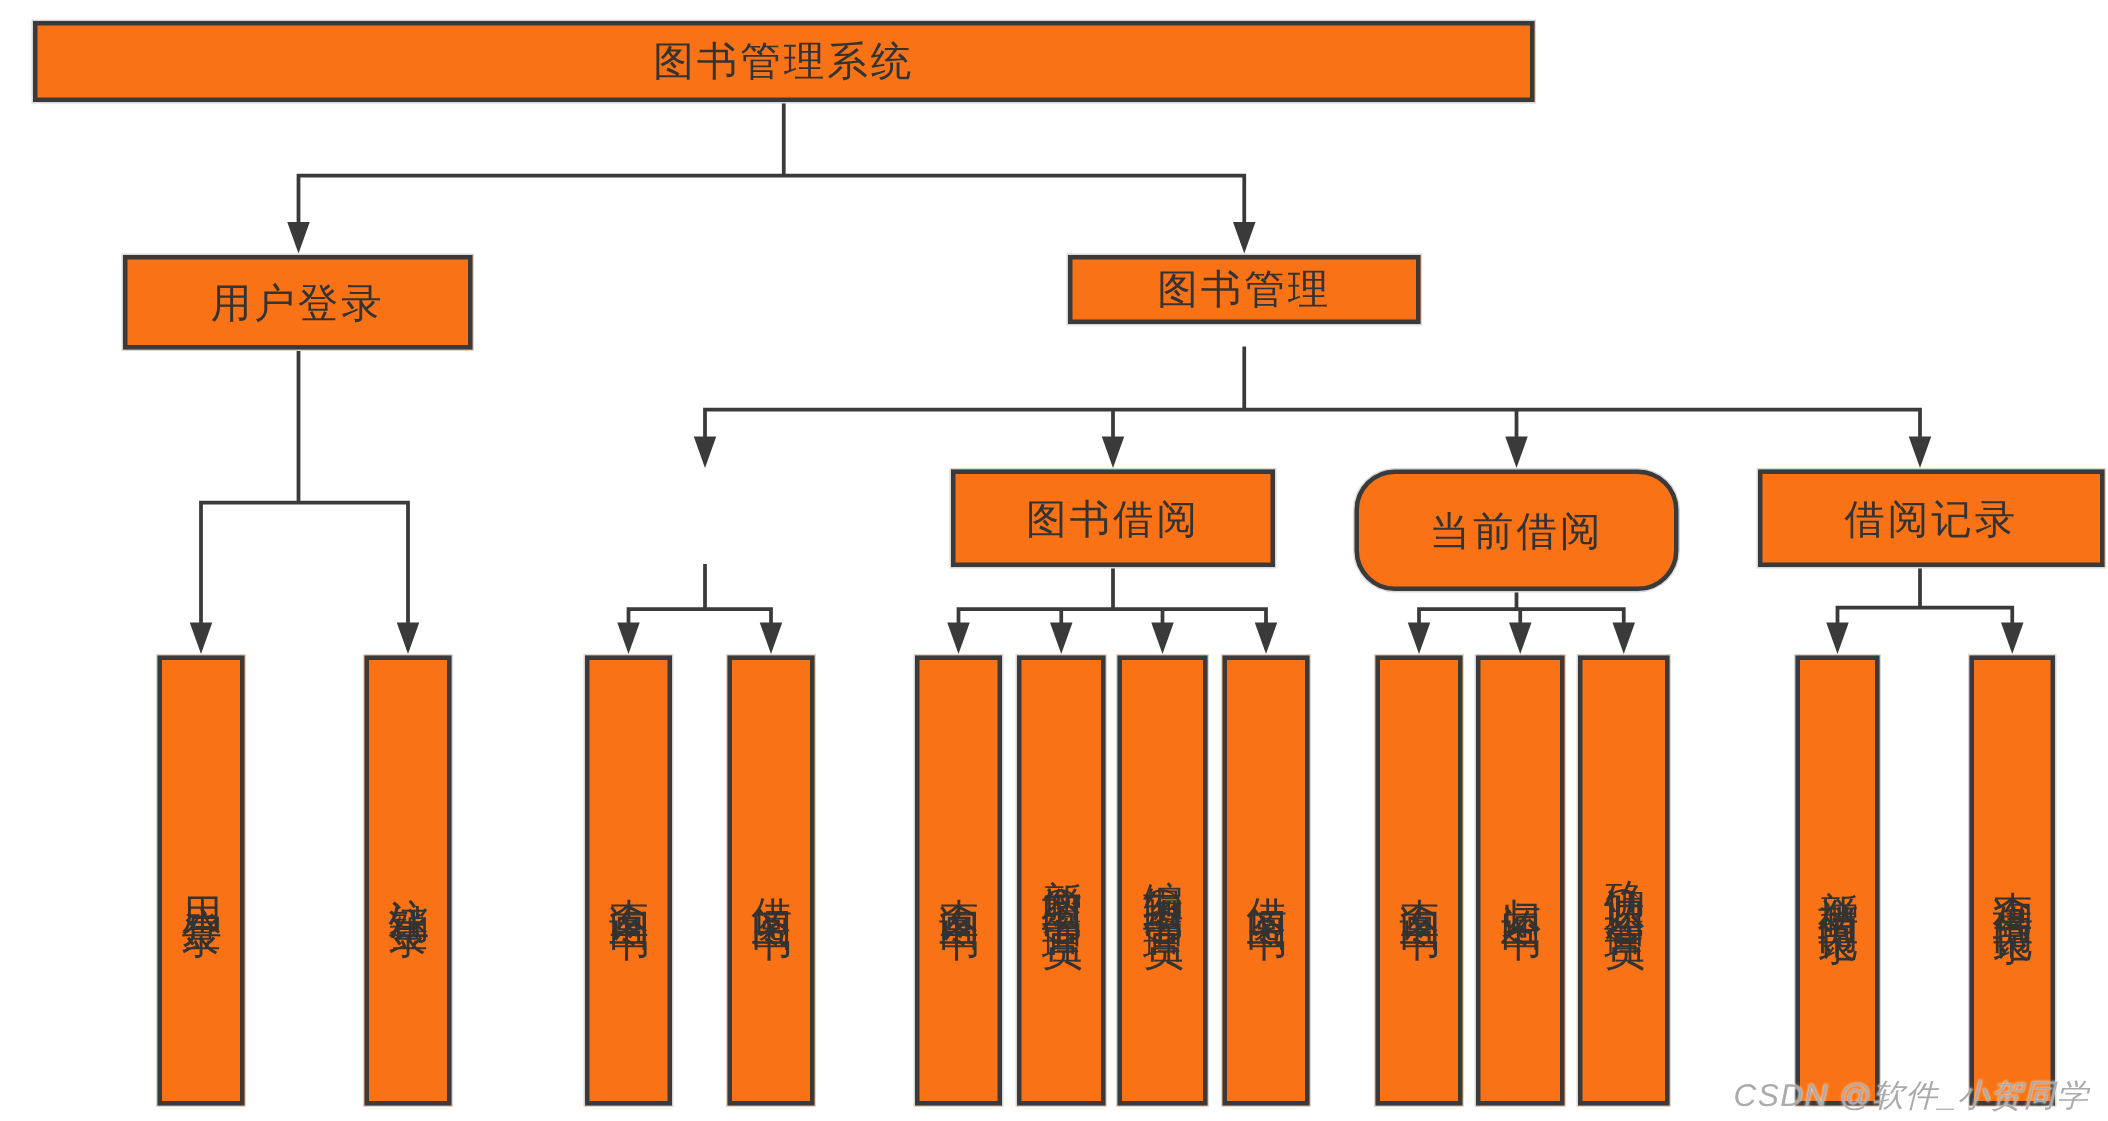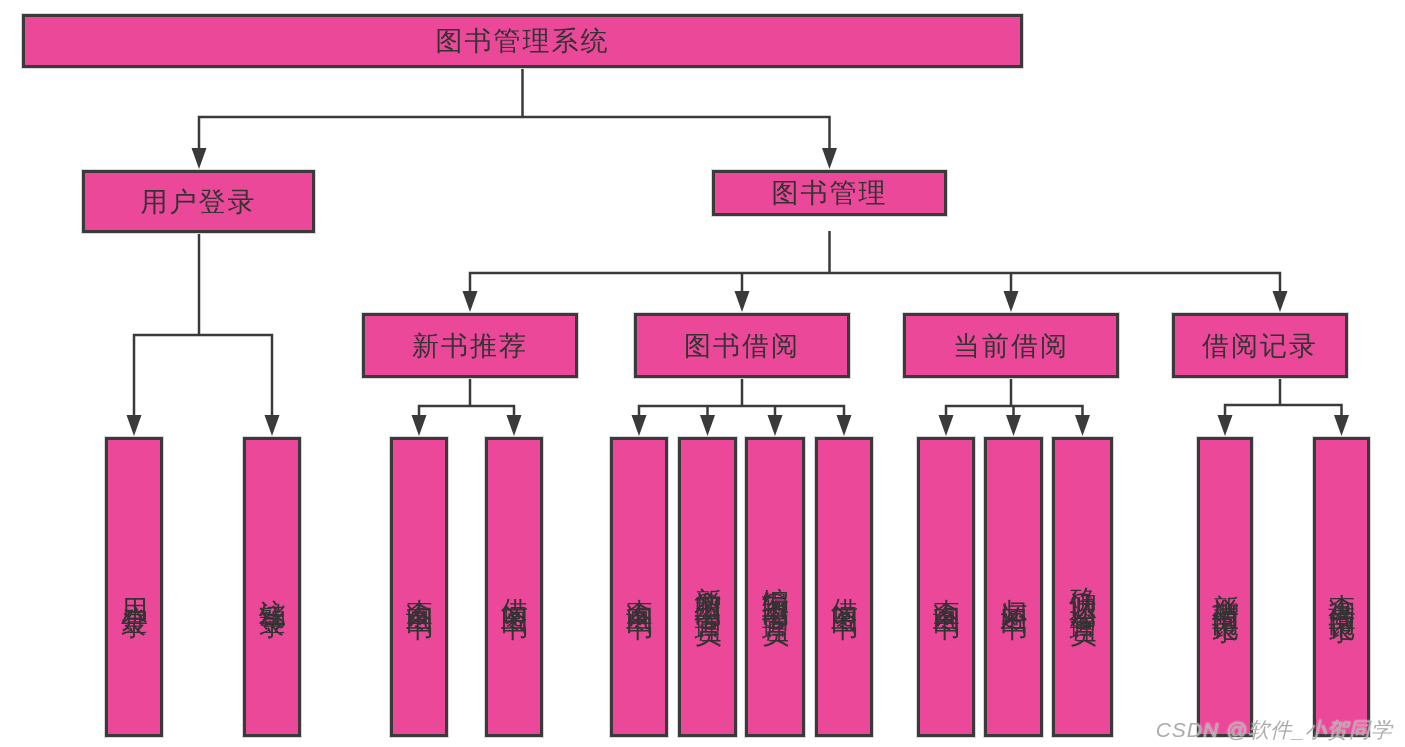--- a/index.html
+++ b/index.html
@@ -8,21 +8,21 @@
     background: #ffffff;
     font-family: "Liberation Sans", "DejaVu Sans", sans-serif;
     position: relative;
     overflow: hidden;
   }
   #canvas { position: absolute; left: 0; top: 0; width: 1405px; height: 747px; }
   .node {
     position: absolute;
     box-sizing: border-box;
     border: 3px solid #3a3a3a;
-    background: #ec4899;
+    background: #f97316;
     display: flex;
     align-items: center;
     justify-content: center;
     color: #333333;
     font-size: 27px;
     letter-spacing: 2px;
     box-shadow: 0 0 0 1px #d8d8d8;
   }
   .node.h { text-align: center; }
   .node.v {
@@ -107,30 +107,27 @@
     <span>图书管理系统</span>
   </div>
 
   <div class="node h" style="left:82px; top:170px; width:233px; height:63px;">
     <span>用户登录</span>
   </div>
   <div class="node h" style="left:712px; top:170px; width:235px; height:46px;">
     <span>图书管理</span>
   </div>
 
-  <div class="node h" style="left:362px; top:313px; width:216px; height:65px;">
-    <span>新书推荐</span>
-  </div>
   <div class="node h" style="left:634px; top:313px; width:216px; height:65px;">
     <span>图书借阅</span>
   </div>
-  <div class="node h" style="left:903px; top:313px; width:216px; height:65px;">
+  <div class="node h" style="left:903px; top:313px; width:216px; height:81px;border-radius:27px;">
     <span>当前借阅</span>
   </div>
-  <div class="node h" style="left:1172px; top:313px; width:176px; height:65px;">
+  <div class="node h" style="left:1172px; top:313px; width:231px; height:65px;">
     <span>借阅记录</span>
   </div>
 
   <div class="node v" style="left:105px; top:437px; width:58px; height:300px;">
     <span class="vtext">用户登录</span>
   </div>
   <div class="node v" style="left:243px; top:437px; width:58px; height:300px;">
     <span class="vtext">注销登录</span>
   </div>
 

